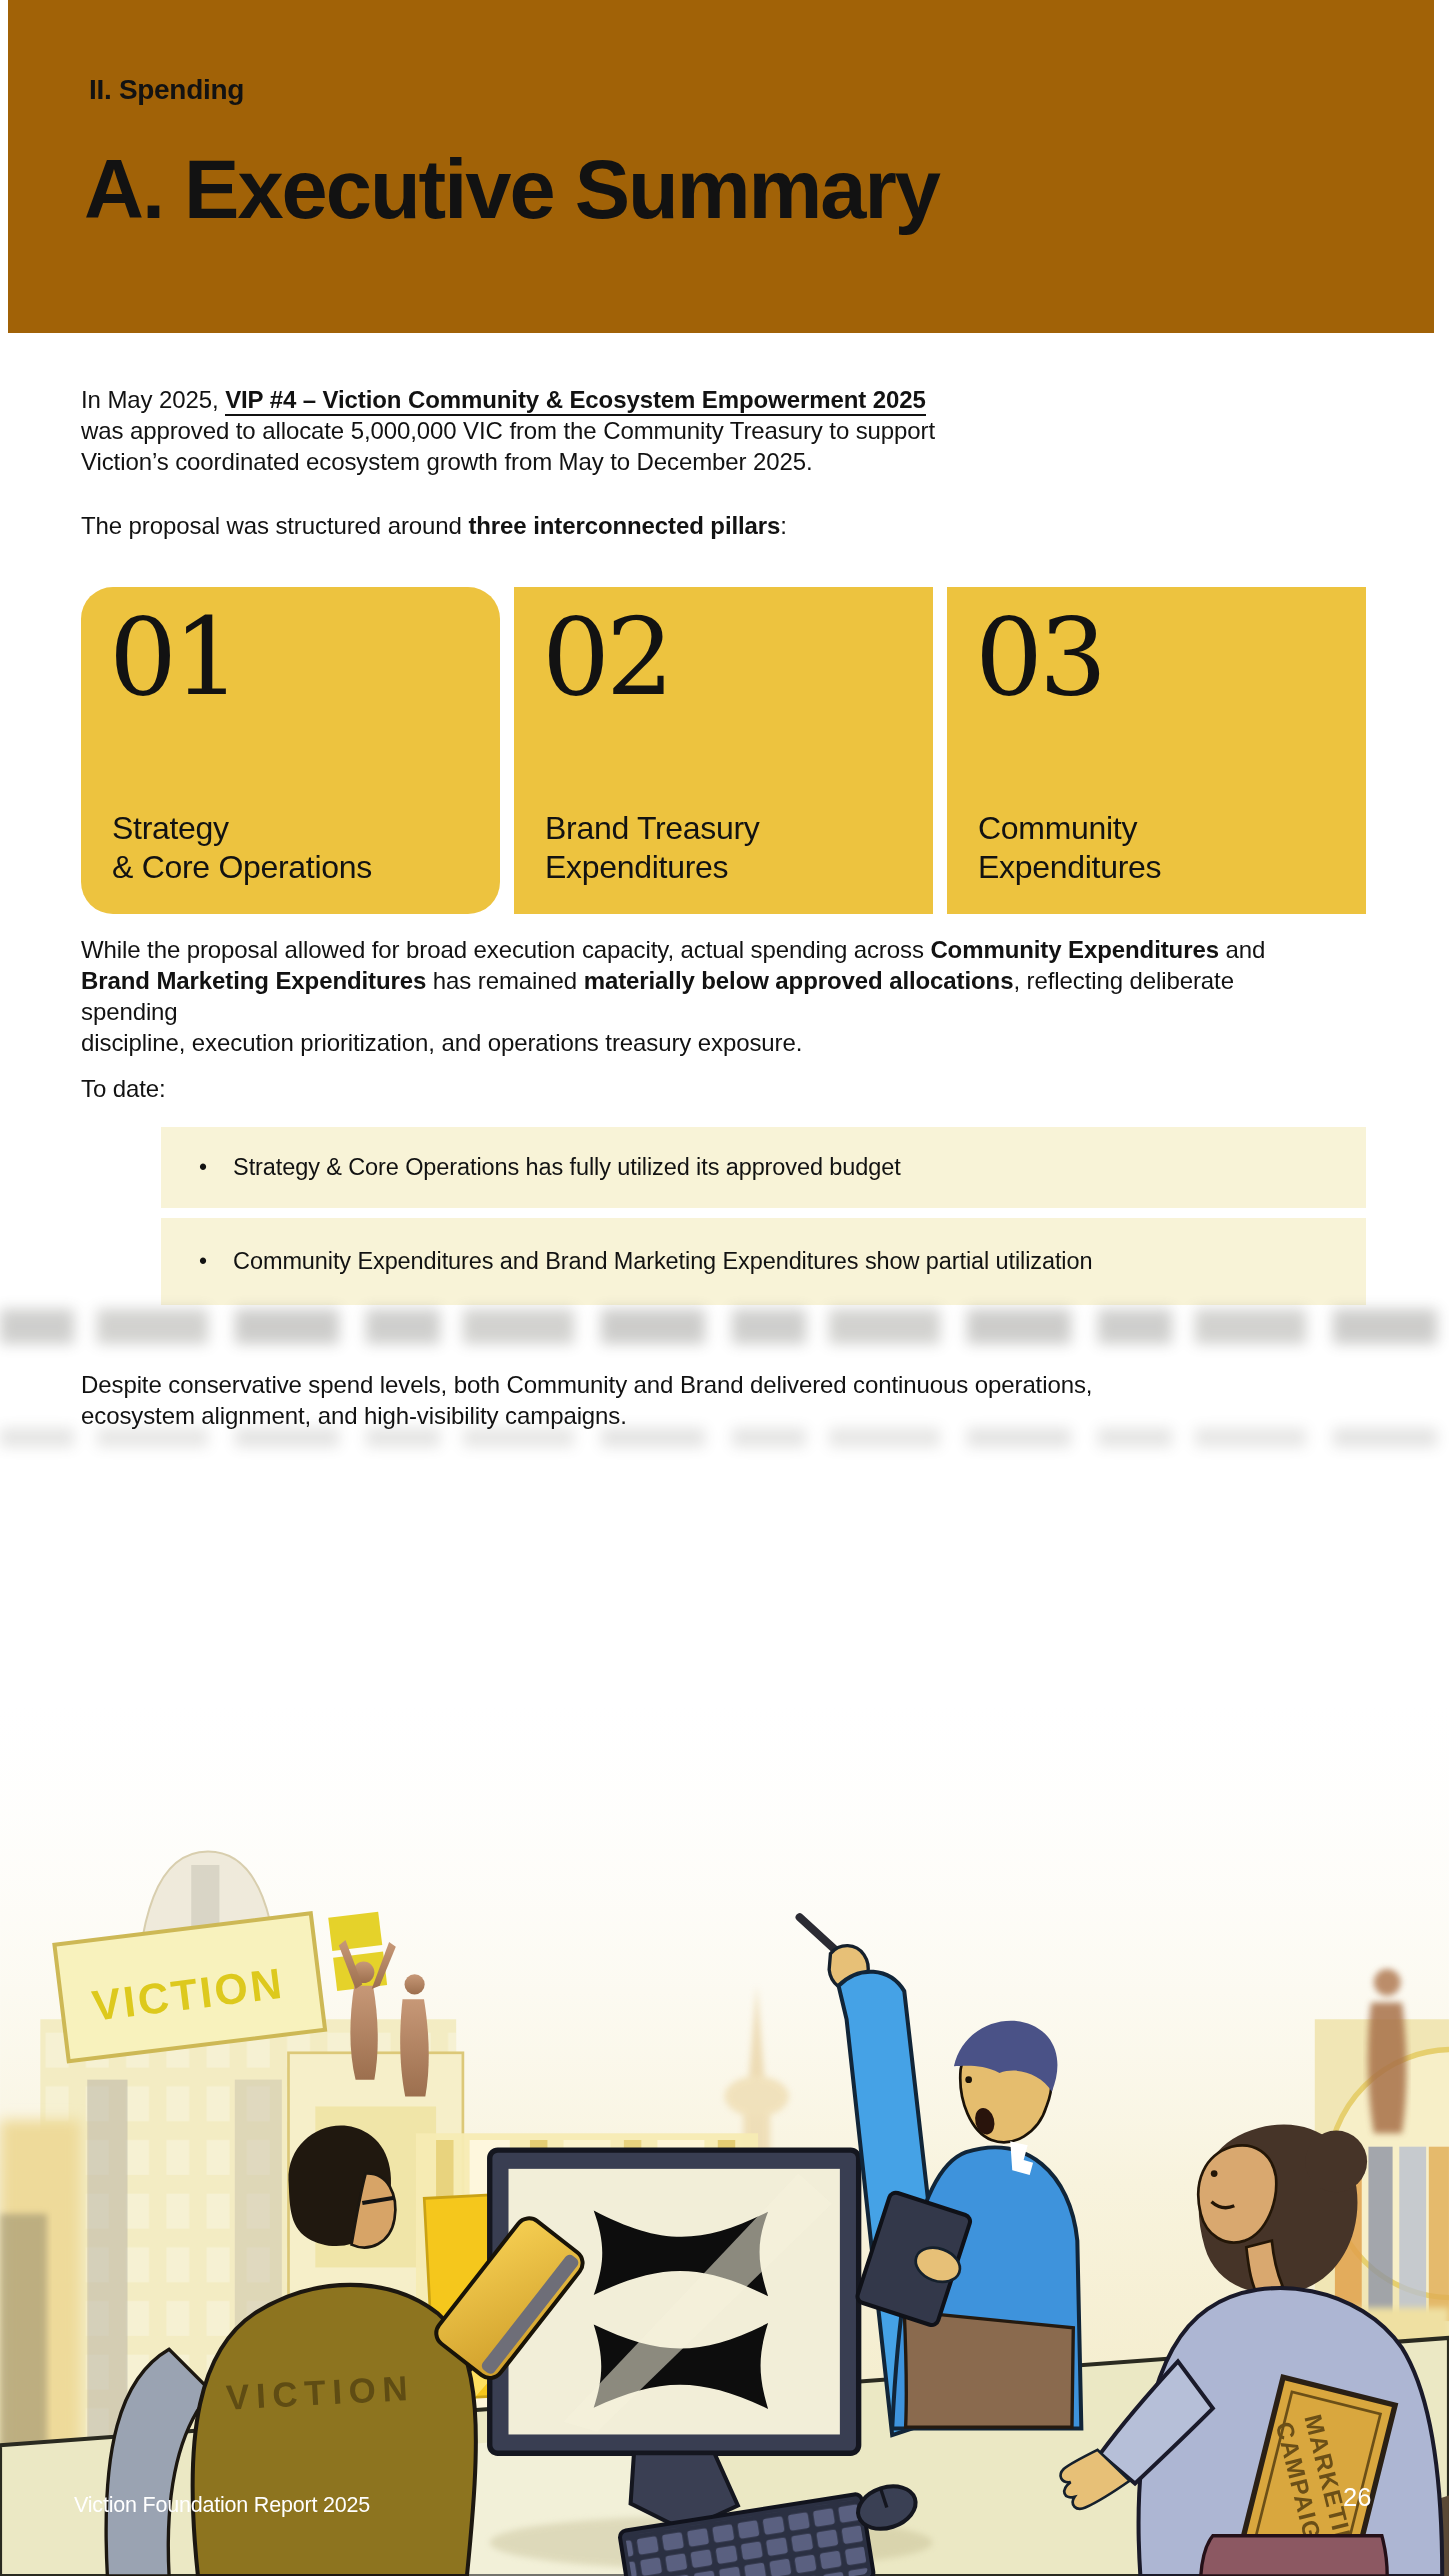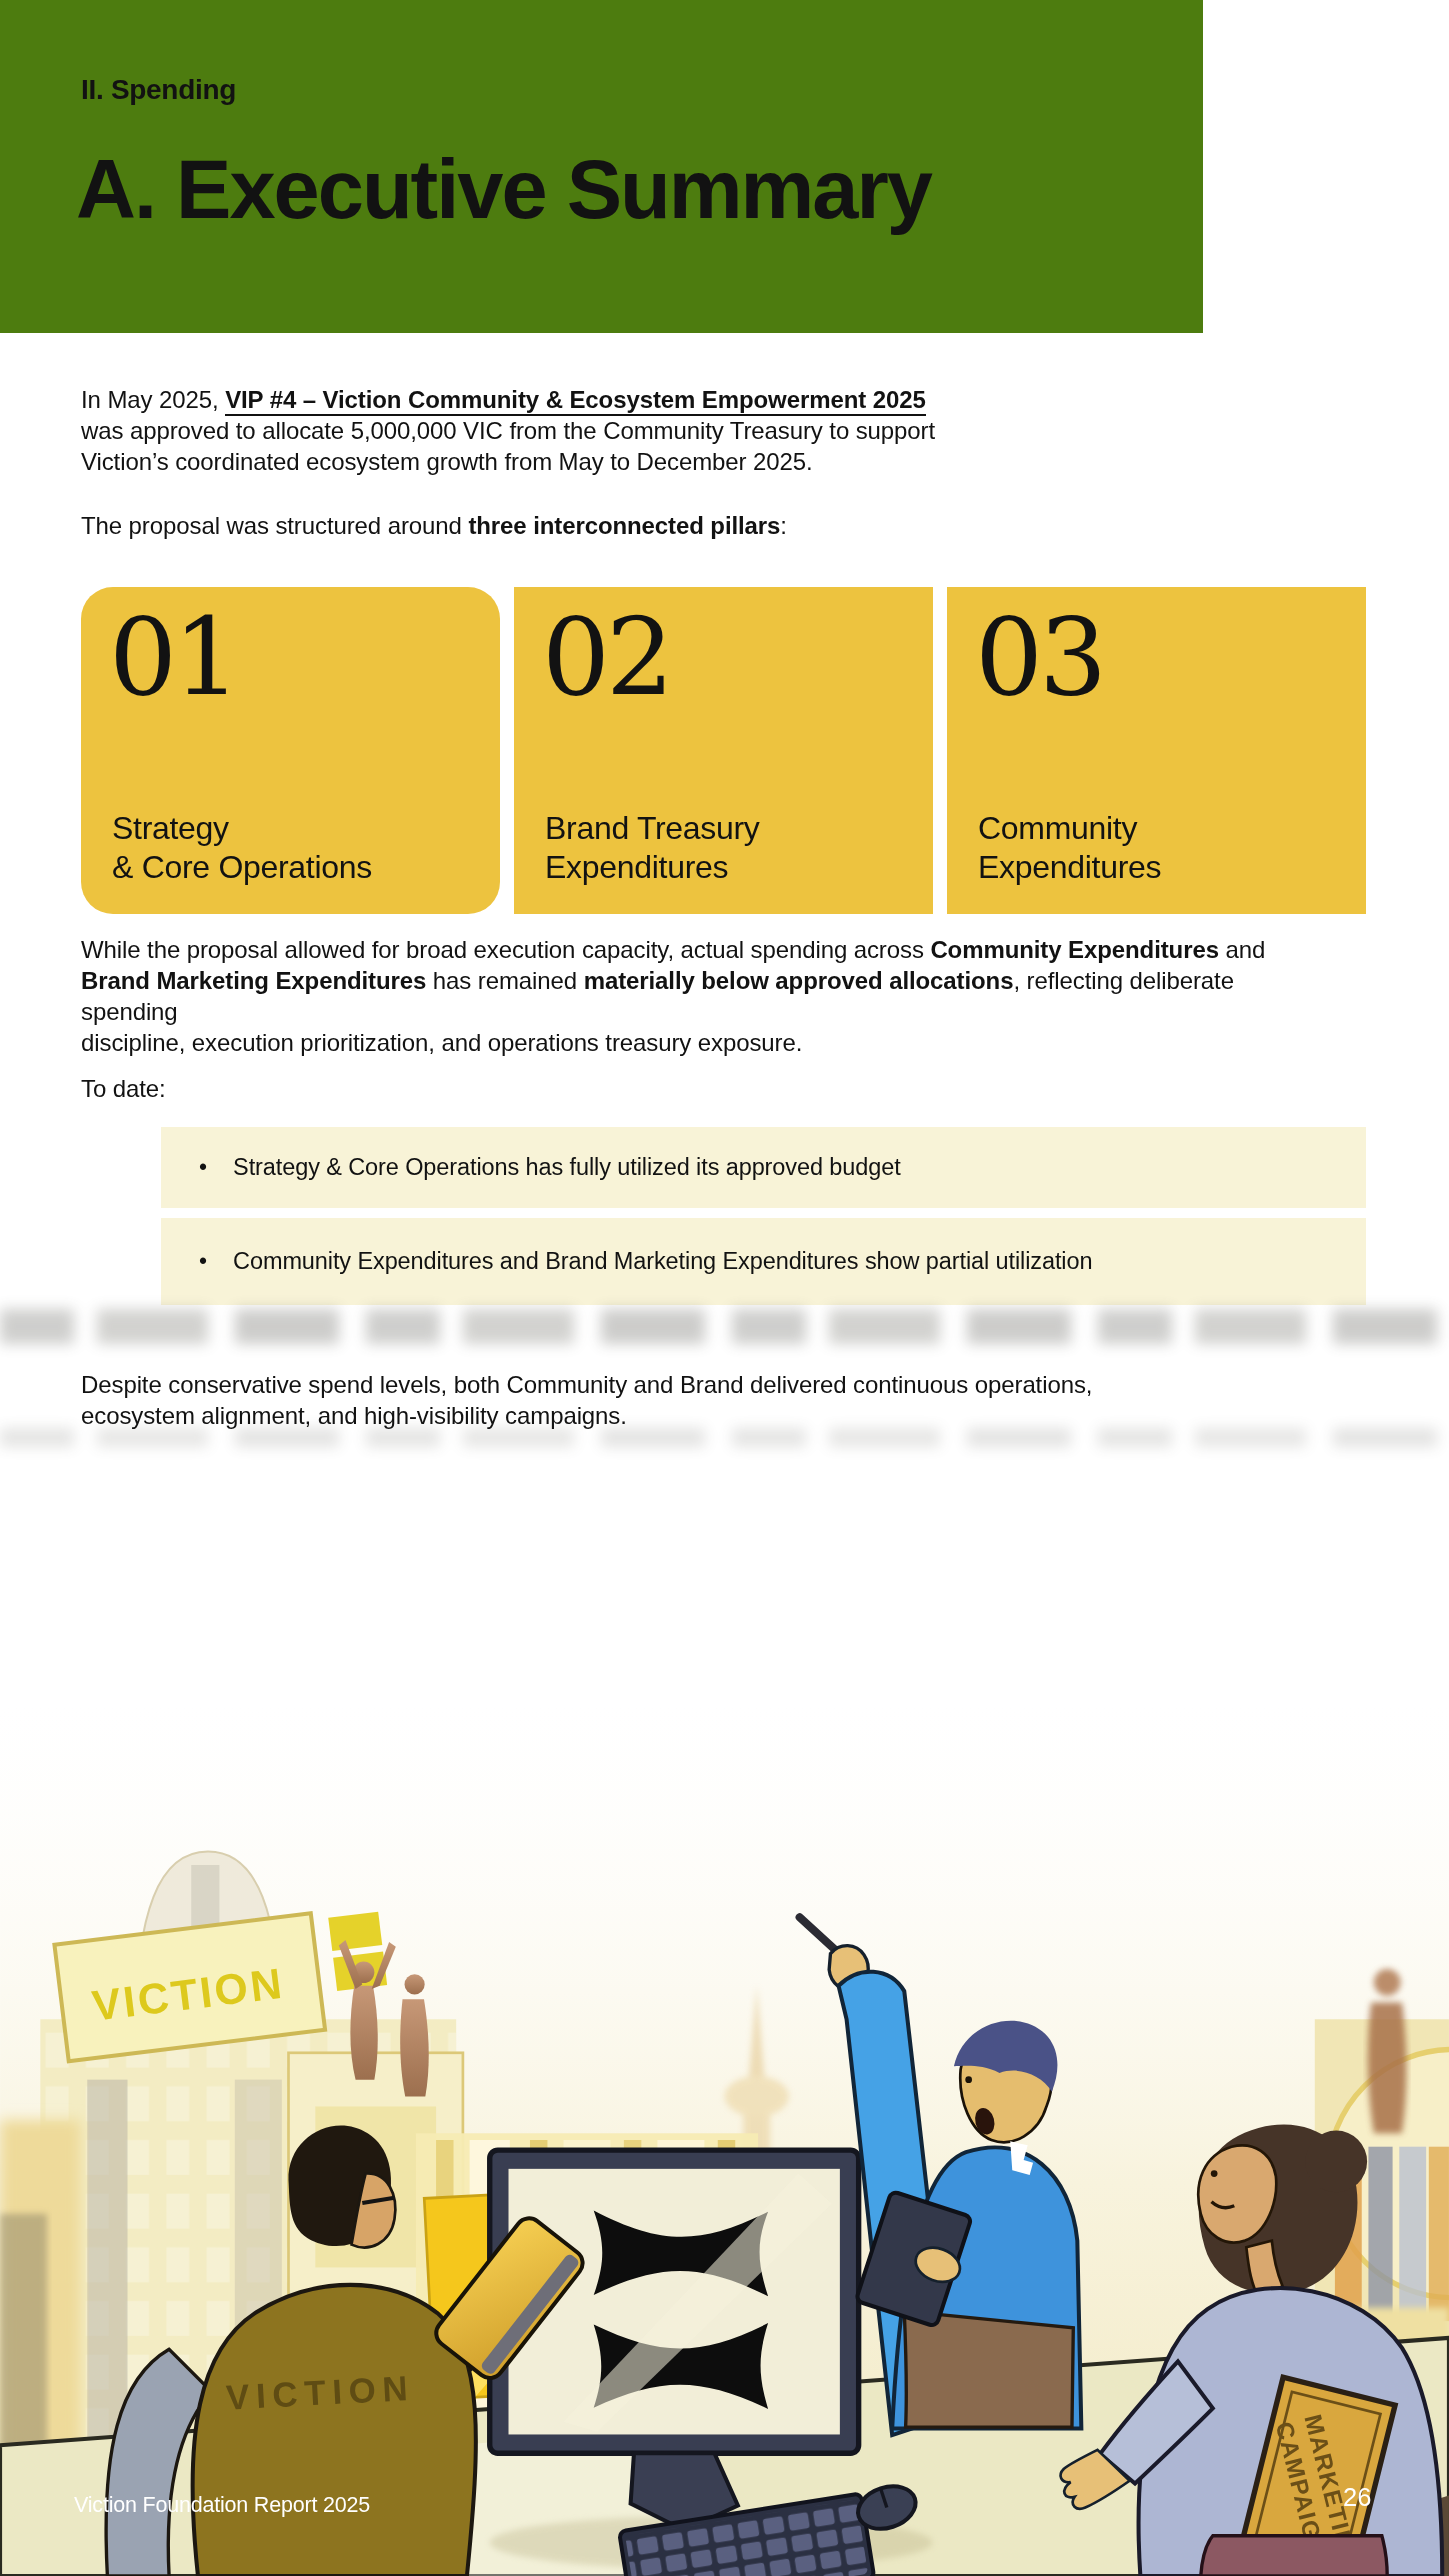--- a/index.html
+++ b/index.html
@@ -2,21 +2,21 @@
 <html style="font-size:10.7px"><head>
 <meta charset="utf-8">
 <style>
   html,body{margin:0;padding:0;}
   body{
     width:1449px;height:2576px;position:relative;overflow:hidden;
     background:#ffffff;font-family:"Liberation Sans",sans-serif;color:#121212;
   }
   .abs{position:absolute;}
   
-  .banner{left:0;top:0;width:1203px;height:333px;background:#4d7c0f;}
+  .banner{left:8px;top:0;width:1426px;height:333px;background:#a16207;}
   .kicker{left:81px;top:74px;font-size:28px;font-weight:700;letter-spacing:-0.3px;}
   .big-title{left:76px;top:148px;font-size:83px;font-weight:700;letter-spacing:-2px;line-height:1;}
   
   .para{font-size:24px;line-height:31px;letter-spacing:-0.1px;}
   .b{font-weight:700;margin-top:32px;}
   .link-bold{font-weight:700;border-bottom:2.7px solid #111;padding-bottom:0.7px;}
   .p1{left:81px;top:384px;width:1006px;}
   .p2{left:81px;top:510px;width:1140px;}
   
   .card{top:587px;width:419px;height:327px;background:#edc33f;}

